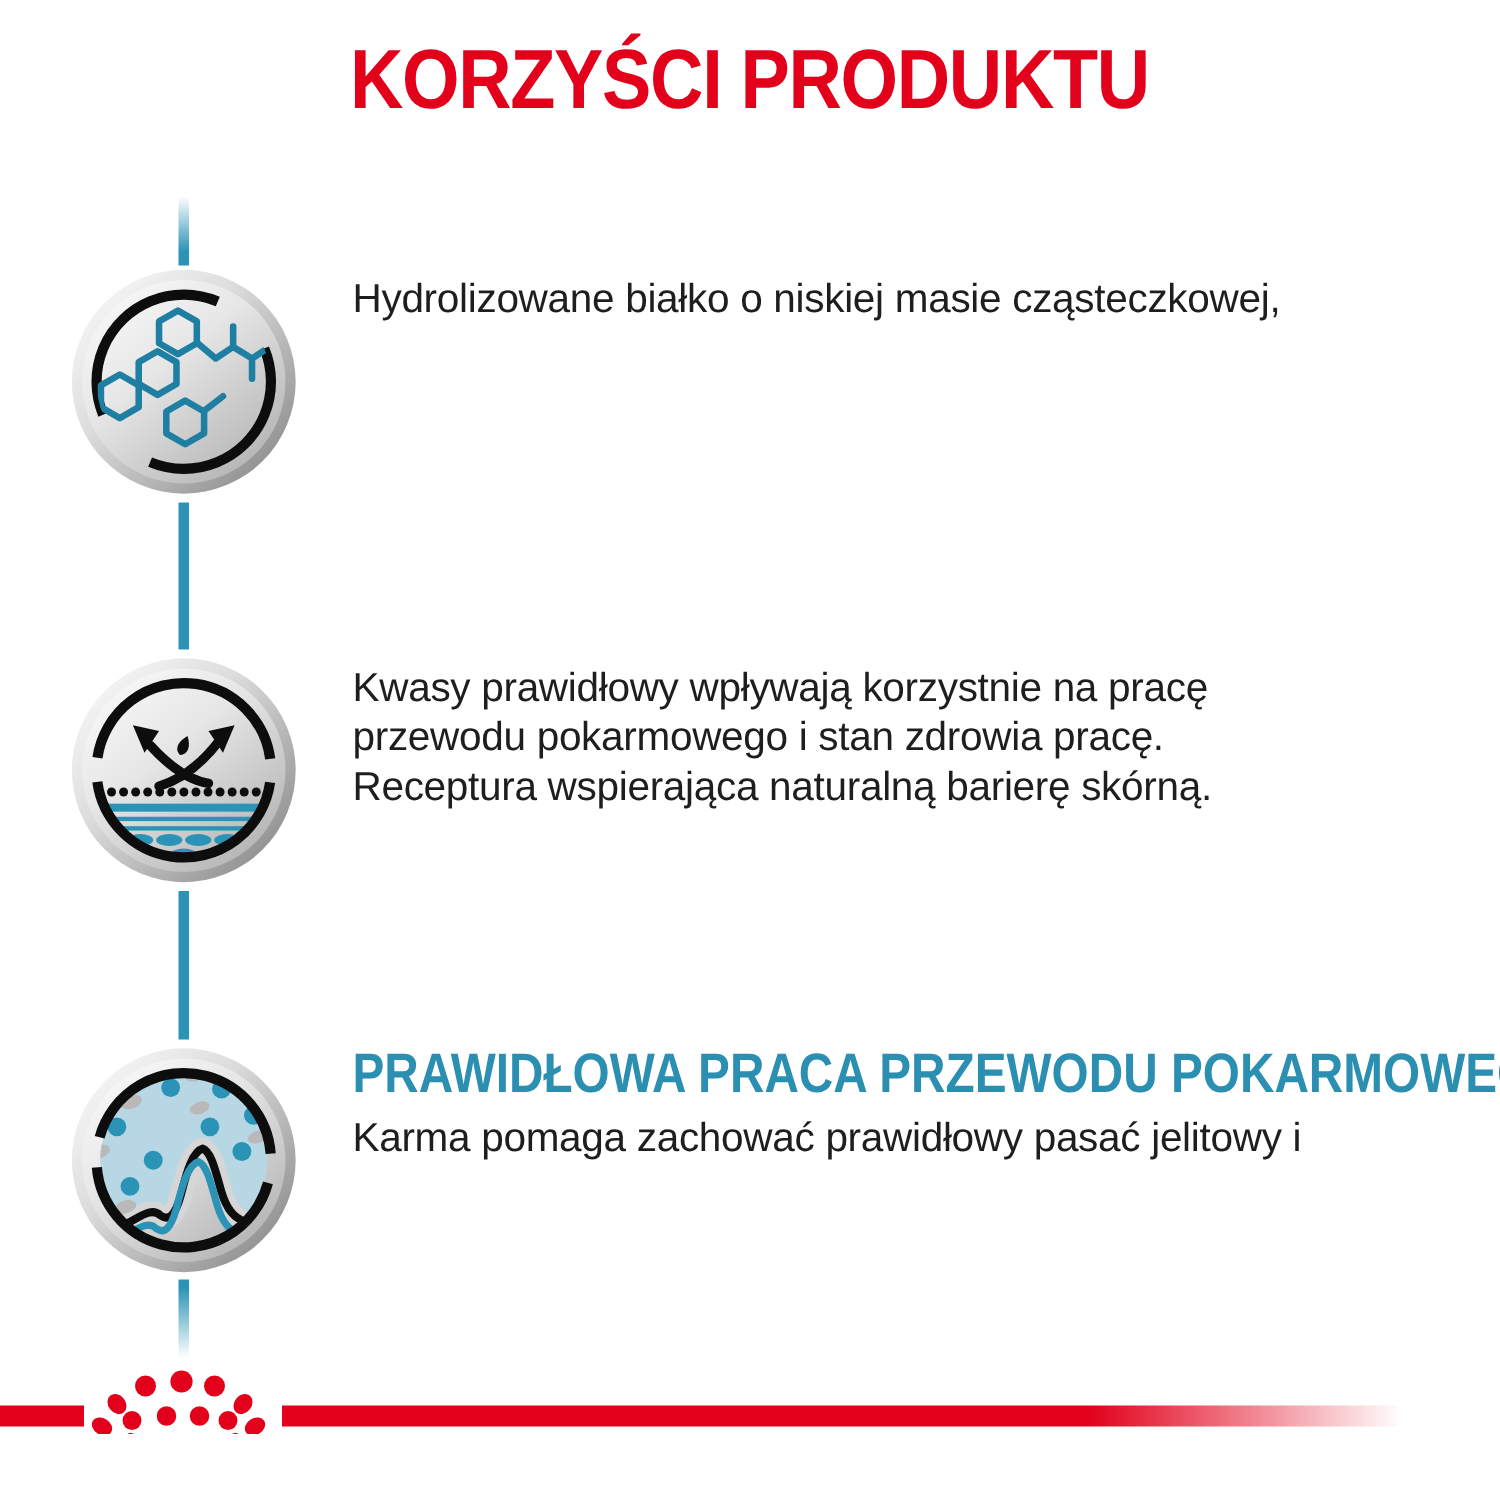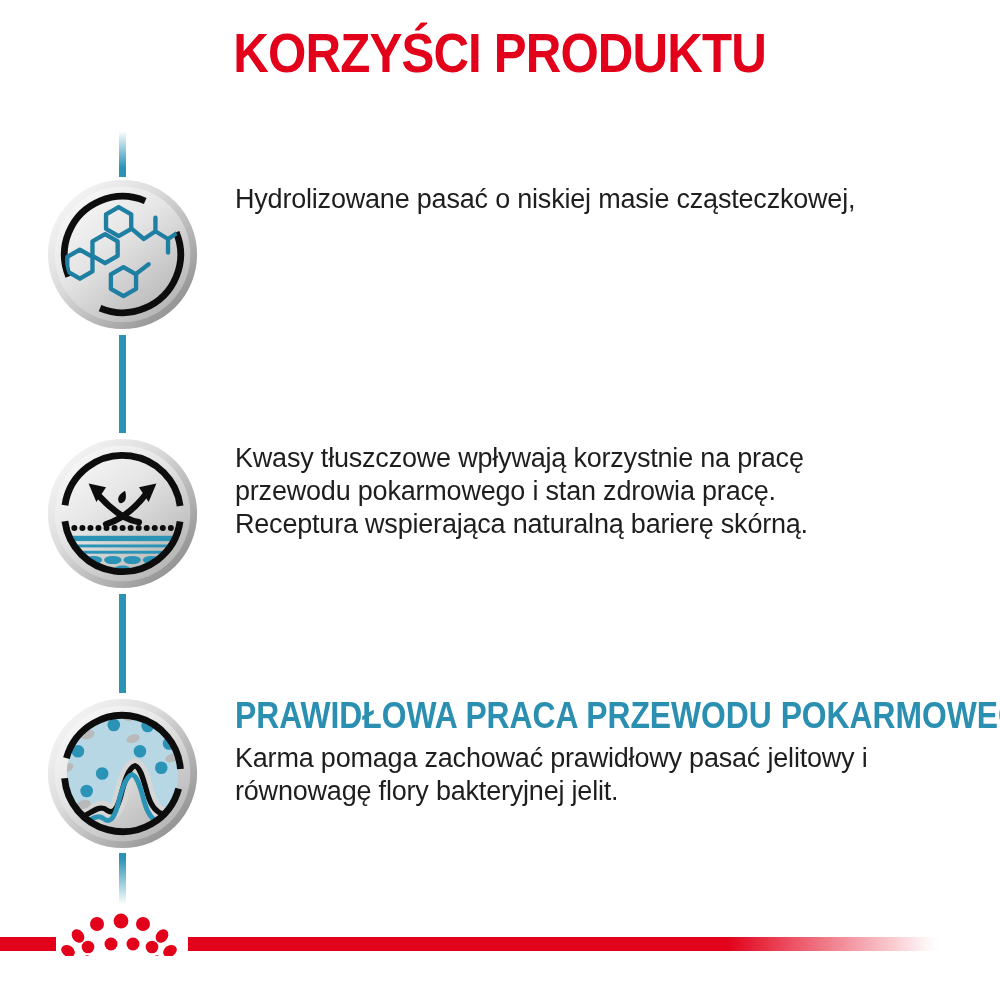--- a/index.html
+++ b/index.html
@@ -86,21 +86,21 @@
           <polygon points="62,59 75,66.5 75,81.5 62,89 49,81.5 49,66.5"></polygon>
           <polygon points="36,75 49,82.5 49,97.5 36,105 23,97.5 23,82.5"></polygon>
           <polygon points="81,93 94,100.5 94,115.5 81,123 68,115.5 68,108.5 68,100.5"></polygon>
           <path d="M 89,53 L 102,64 L 114,56 L 114,42 M 114,56 L 127,64 L 127,78 M 127,64 L 139,56 L 150,62"></path>
           <path d="M 94,100 L 107,90"></path>
         </g>
       </svg>
     </div>
     <div class="benefit-text">
       <div class="benefit-body">
-        <div class="line">Hydrolizowane pasać o niskiej masie cząsteczkowej,</div>
+        <div class="line">Hydrolizowane białko o niskiej masie cząsteczkowej,</div>
       </div>
     </div>
   </section>
 
   <section class="benefit b2">
     <div class="benefit-icon">
       <svg viewBox="0 0 160 160">
         <defs>
           <linearGradient id="i2rim" x1="0" y1="0" x2="1" y2="1">
             <stop offset="0" stop-color="#ffffff"></stop>
@@ -170,21 +170,21 @@
             <polygon points="45,49 63,53 53,68"></polygon>
             <polygon points="115,49 97,53 107,68"></polygon>
             <path d="M 80,56 C 75,62 75,68 80,70 C 85,68 85,62 80,56 Z" transform="rotate(22 80 63)"></path>
           </g>
         </g>
         <circle cx="80" cy="80" r="60" fill="none" stroke="#0d0d0d" stroke-width="7" stroke-dasharray="171.7 16.76" transform="rotate(8 80 80)"></circle>
       </svg>
     </div>
     <div class="benefit-text">
       <div class="benefit-body">
-        <div class="line">Kwasy tłuszczowe wpływają korzystnie na pracę</div>
+        <div class="line">Kwasy prawidłowy wpływają korzystnie na pracę</div>
         <div class="line">przewodu pokarmowego i stan zdrowia pracę.</div>
         <div class="line">Receptura wspierająca naturalną barierę skórną.</div>
       </div>
     </div>
   </section>
 
   <section class="benefit b3">
     <div class="benefit-icon">
       <svg viewBox="0 0 160 160">
         <defs>
@@ -239,21 +239,20 @@
         </g>
         <circle cx="80" cy="80" r="60" fill="none" stroke="#0d0d0d" stroke-width="7" stroke-dasharray="167.55 20.94" transform="rotate(15 80 80)"></circle>
       </svg>
     </div>
     <div class="benefit-text">
       <div class="benefit-heading">
         <span>PRAWIDŁOWA PRACA PRZEWODU POKARMOWEGO</span>
       </div>
       <div class="benefit-body">
         <div class="line">Karma pomaga zachować prawidłowy pasać jelitowy i</div>
-        <div class="line">równowagę flory bakteryjnej jelit.</div>
       </div>
     </div>
   </section>
 
   <div class="footer-bar-left"></div>
   <div class="footer-bar-main"></div>
   <div class="crown-logo">
     <svg viewBox="0 0 130 100">
       <g fill="#e2001a">
         <ellipse cx="11" cy="51" rx="5.5" ry="7.2" transform="rotate(-58 11 51)"></ellipse>

